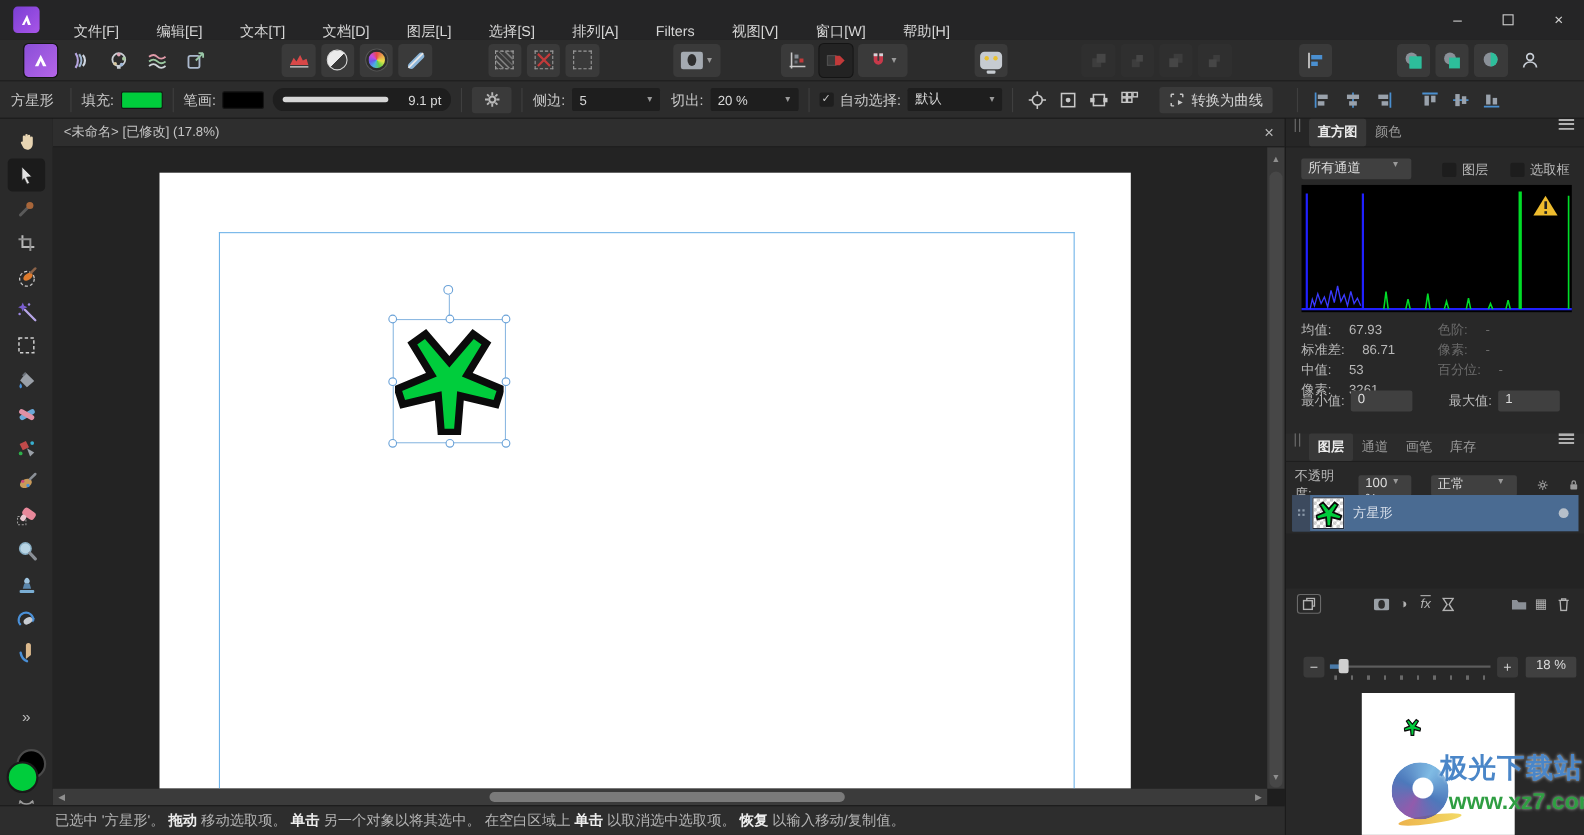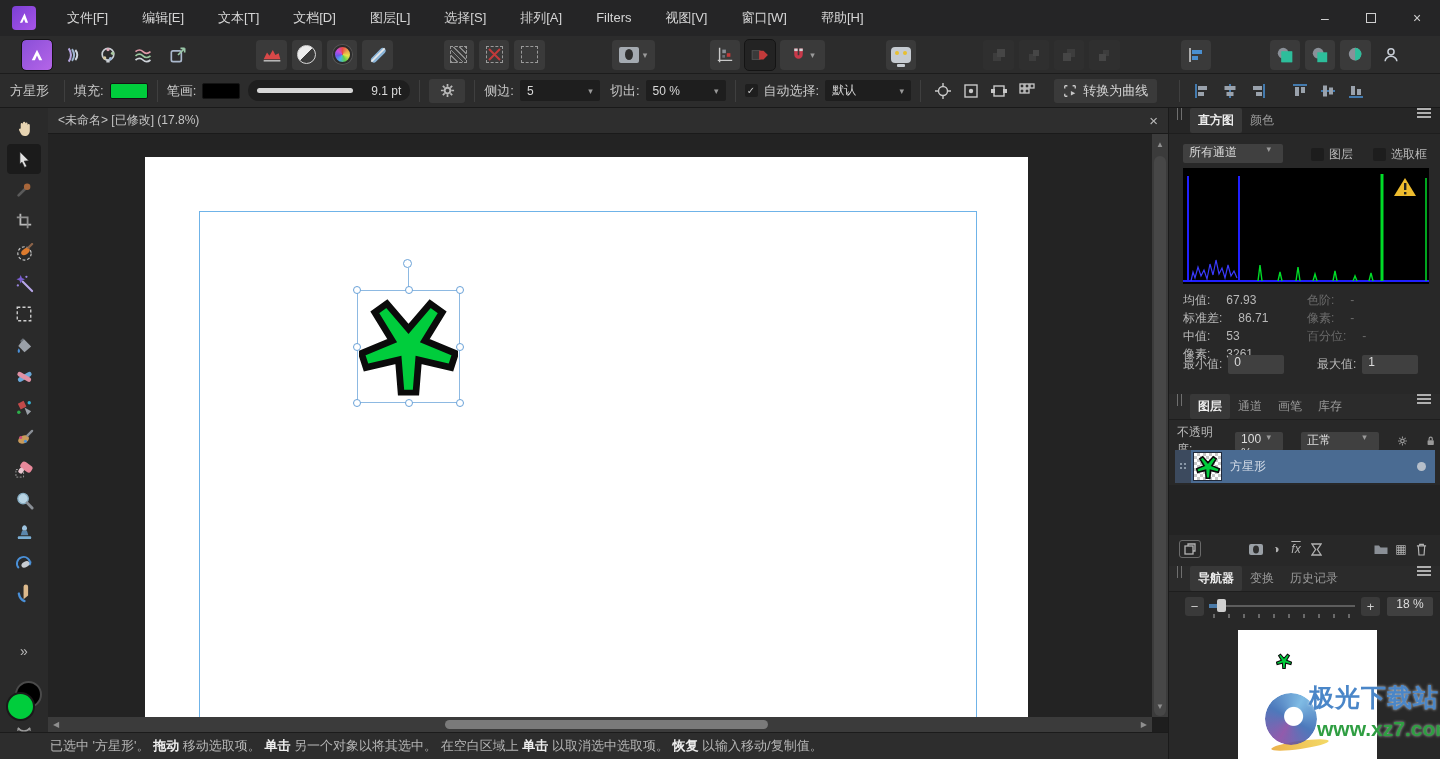--- a/index.html
+++ b/index.html
@@ -6,21 +6,21 @@
   html,body { width:1440px; height:759px; overflow:hidden; background:#1e1e1e;
     font-family:"Liberation Sans","DejaVu Sans",sans-serif; }
   .abs { position:absolute; }
   body { position:relative; }
 
   
   #menubar { left:0; top:0; width:1440px; height:36px; background:#252526;
     display:flex; align-items:center; }
   #app-icon { width:24px; height:24px; margin:0 14px 0 12px; border-radius:4px;
     background:linear-gradient(135deg,#7b3fd4,#a855e8); display:flex; align-items:center; justify-content:center; }
-  .menu-item { color:#d6d6d6; font-size:13px; padding:0 17px; height:36px; line-height:36px; cursor:default; }
+  .menu-item { color:#d6d6d6; font-size:13px; padding:11px 17px; height:36px; line-height:36px; cursor:default; }
   #win-controls { margin-left:auto; display:flex; align-items:center; gap:0; }
   .win-btn { width:46px; height:36px; color:#cfcfcf; font-size:14px; display:flex; align-items:center; justify-content:center; }
   .win-max-box { width:10px; height:10px; border:1px solid #cfcfcf; }
 
   
   #toolbar { left:0; top:36px; width:1440px; height:38px; background:#2c2c2c;
     display:flex; align-items:center; padding-left:22px; border-bottom:1px solid #1c1c1c; }
   .tb { width:31px; height:30px; border-radius:4px; background:#3a3a3a; display:flex;
     align-items:center; justify-content:center; margin-right:5px; position:relative; }
   .tb.flat { background:transparent; }
@@ -376,21 +376,21 @@
     </svg>
   </span>
   <span class="sep"></span>
   <span class="lab">侧边:</span>
   <span class="dd" style="width:80px">
     <span>5</span>
     <span class="dd-arrow">▾</span>
   </span>
   <span class="lab" style="margin-left:10px">切出:</span>
   <span class="dd" style="width:80px">
-    <span>50 %</span>
+    <span>20 %</span>
     <span class="dd-arrow">▾</span>
   </span>
   <span class="sep"></span>
   <span class="chk">✓</span>
   <span class="lab">自动选择:</span>
   <span class="dd" style="width:86px">
     <span>默认</span>
     <span class="dd-arrow">▾</span>
   </span>
   <span class="sep"></span>
@@ -785,27 +785,20 @@
         </svg>
     </span>
     <span class="sml">▦</span>
     <span class="sml">
       <svg width="11" height="13" viewBox="0 0 12 14">
           <path d="M1 3 H11 M4 3 V1.5 h4 V3 M2.5 3 l.7 10 h5.6 l.7 -10" fill="none" stroke="#b2b2b2" stroke-width="1.3"></path>
         </svg>
     </span>
   </div>
 
-  <div class="ph" style="top:458px;background:#2b2b2b">
-    <span class="grip"></span>
-    <span class="ptab on">导航器</span>
-    <span class="ptab">变换</span>
-    <span class="ptab">历史记录</span>
-    <span class="burger"></span>
-  </div>
   <div class="abs zoom-btn" style="left:16px;top:489px">−</div>
   <div id="zoom-track"></div>
   <div id="zoom-fill"></div>
   <div id="zoom-handle"></div>
   <div id="zoom-ticks"></div>
   <div class="abs zoom-btn" style="left:192px;top:489px">+</div>
   <div class="abs pbox" style="left:218px;top:489px;width:46px;justify-content:center">
     <span>18 %</span>
   </div>
 

